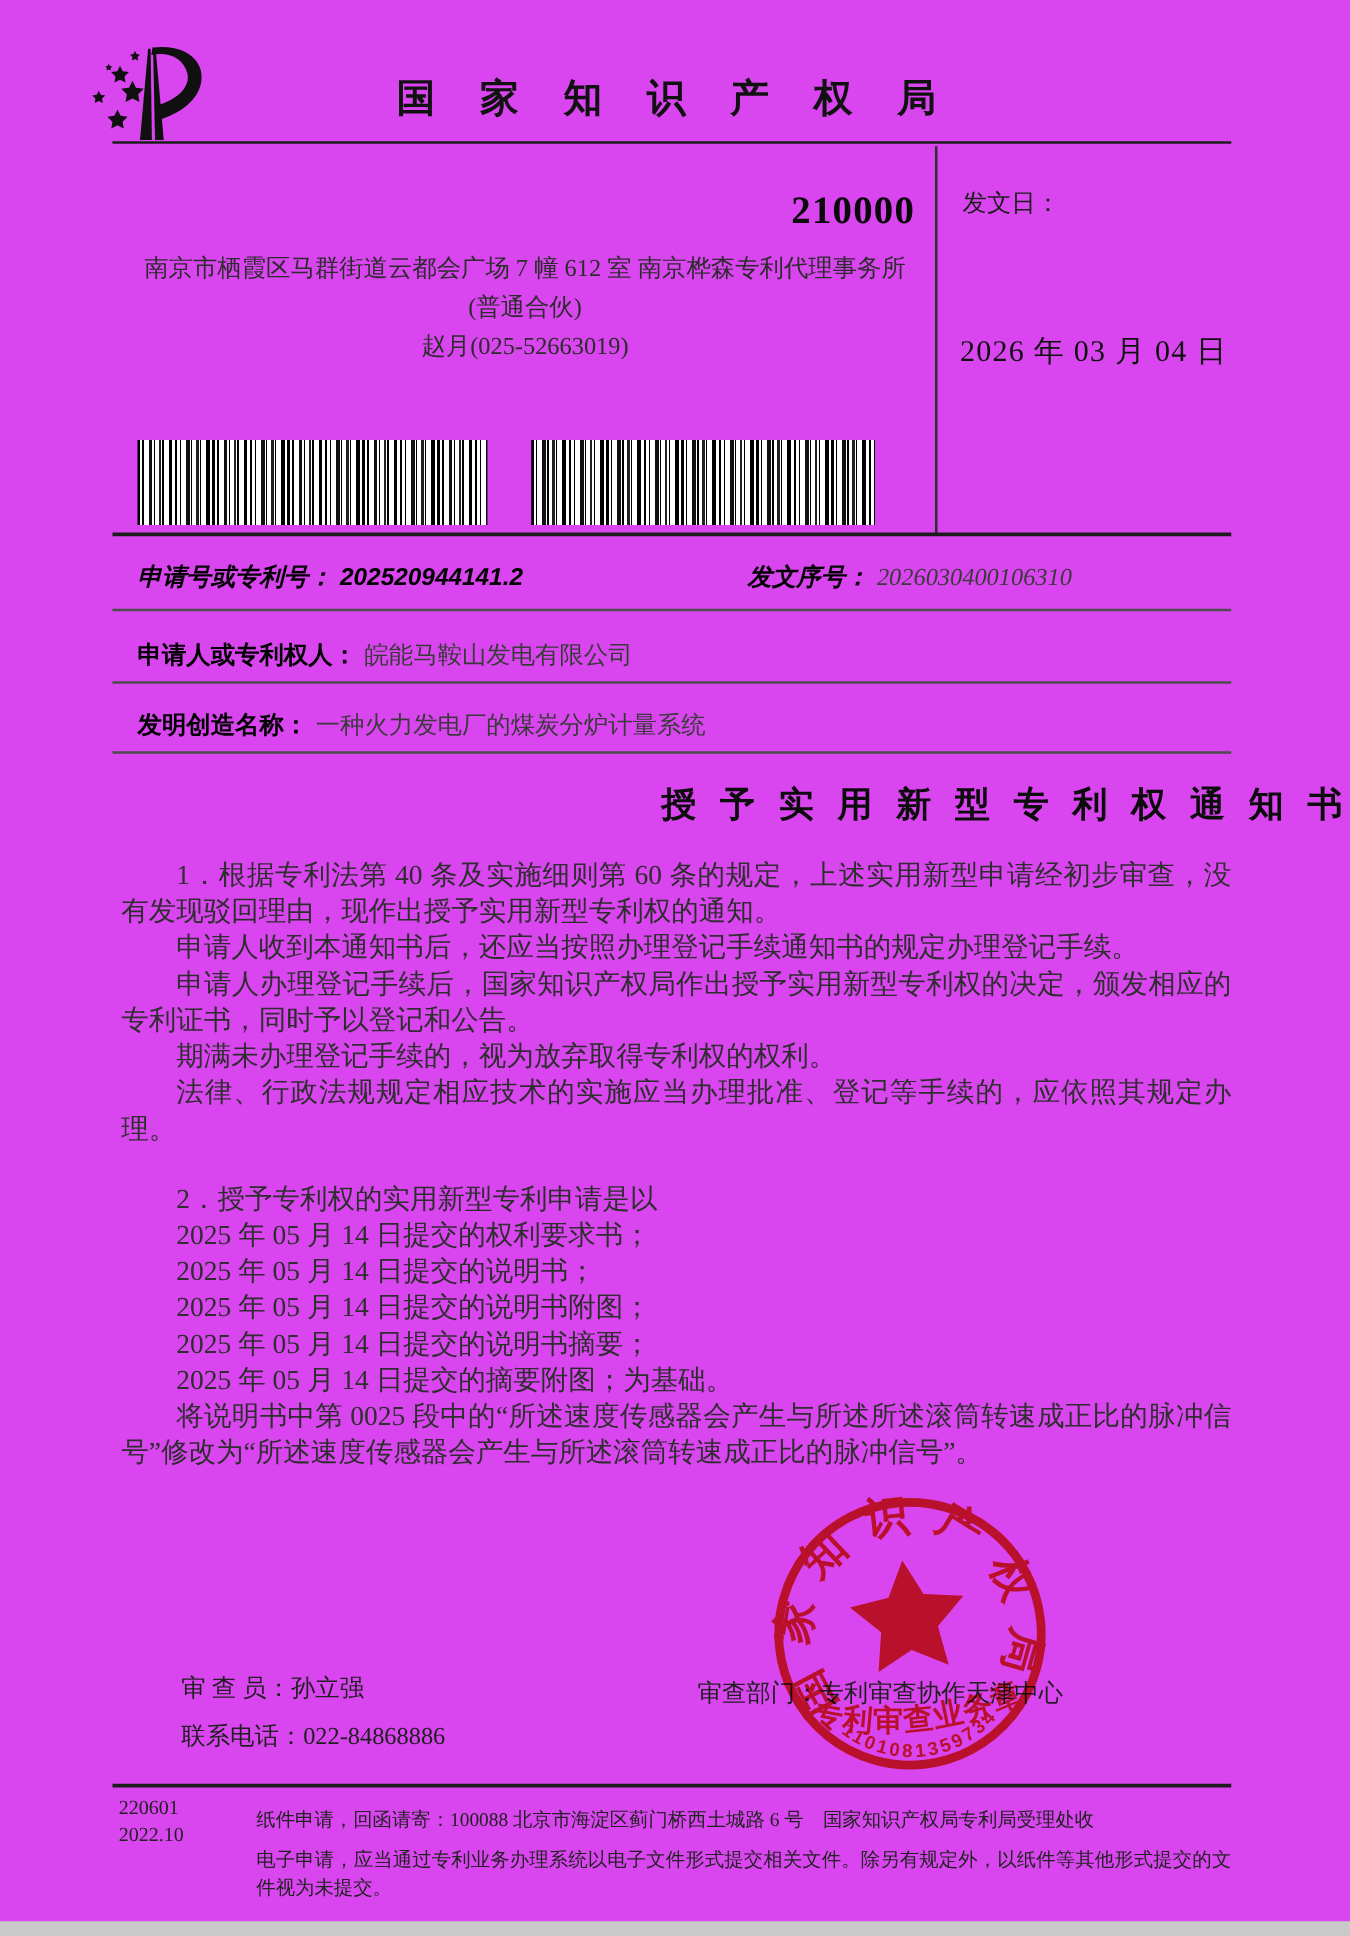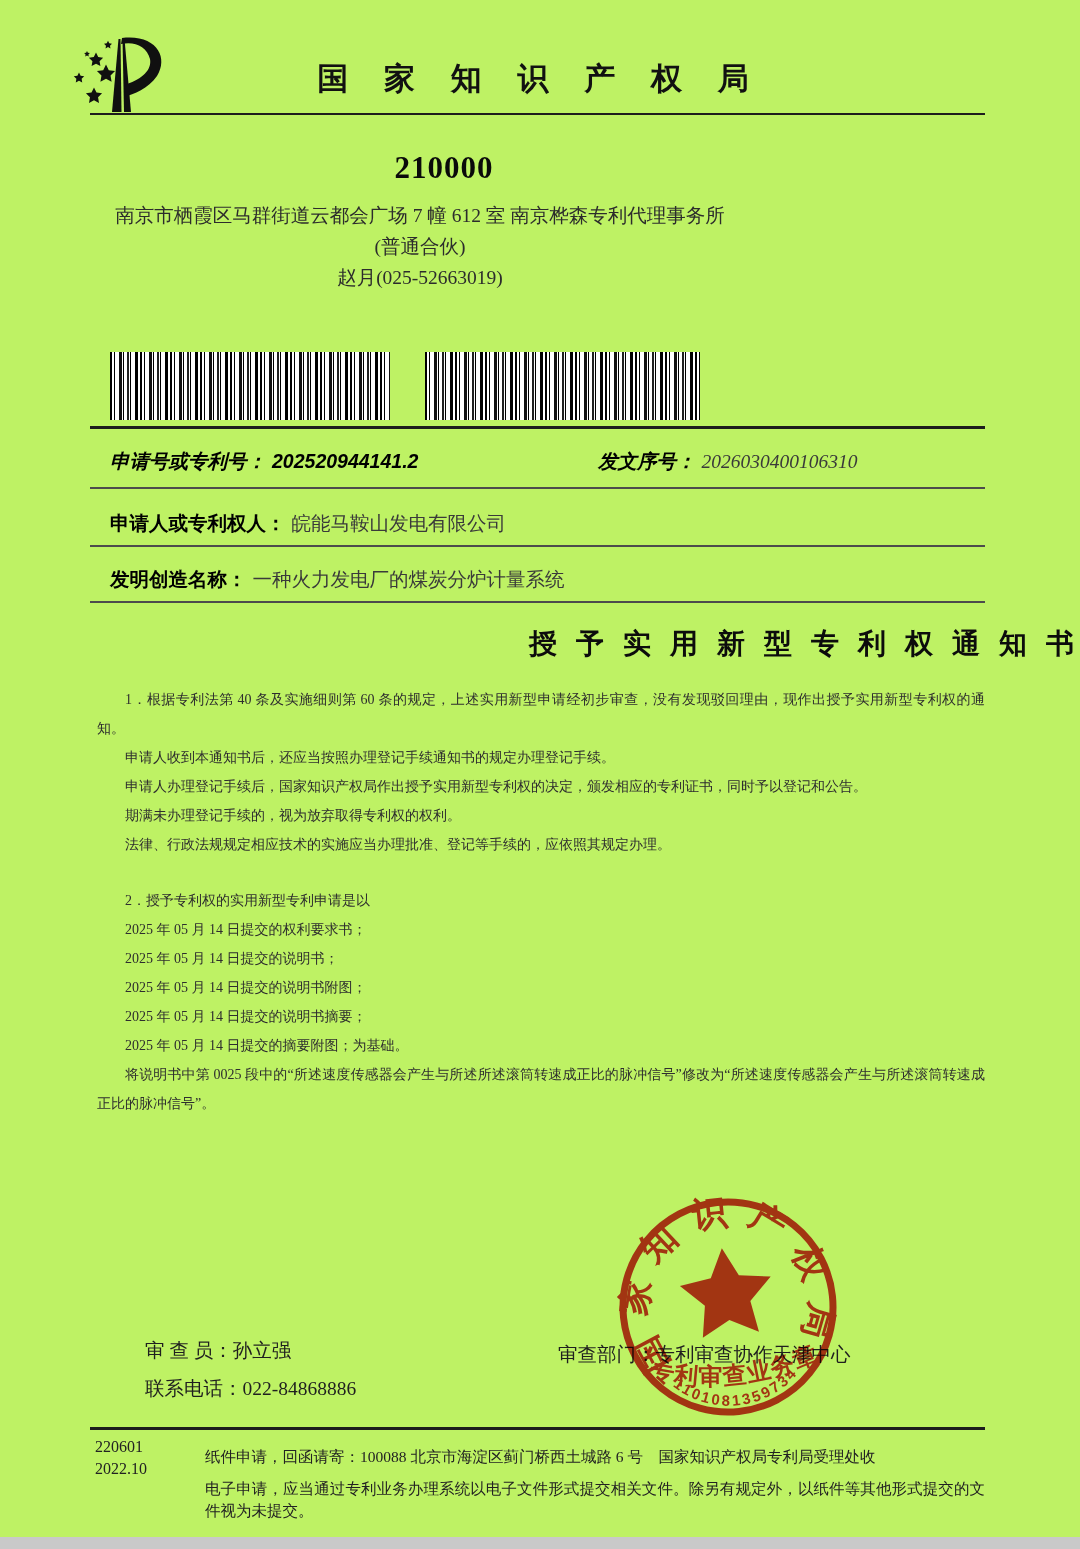--- a/index.html
+++ b/index.html
@@ -1,35 +1,35 @@
 <!DOCTYPE html>
 <html><head>
 <meta charset="utf-8">
 <style>
   html,body{margin:0;padding:0;background:#fff;}
-  .page{position:relative;width:1080px;height:1549px;background:#bef264;overflow:hidden;
+  .page{position:relative;width:1080px;height:1549px;background:#d946ef;overflow:hidden;
         font-family:"Liberation Serif","DejaVu Serif",serif;color:#222;}
 
   
   .logo{position:absolute;left:63px;top:33px;width:122px;height:82px;}
   .hdr-title{position:absolute;left:0;top:58px;width:1080px;text-align:center;
              font-size:31px;font-weight:600;letter-spacing:14px;color:#111;
              font-family:"Liberation Serif","DejaVu Serif",serif;}
 
   .rule{position:absolute;background:#1d1d1d;}
   .hdr-rule{left:90px;top:113px;width:895px;height:2px;}
   .thick-rule{left:90px;top:426px;width:895px;height:3px;}
   .r1{left:90px;top:487px;width:895px;height:2px;background:#4c4c4c;}
   .r2{left:90px;top:545px;width:895px;height:2px;background:#4c4c4c;}
   .r3{left:90px;top:601px;width:895px;height:2px;background:#4c4c4c;}
   .footer-rule{left:90px;top:1427px;width:895px;height:3px;}
 
   
   .addr{position:absolute;left:108px;top:150px;width:624px;text-align:center;}
-  .postal{text-align:center;padding-left:48px;font-size:31px;font-weight:600;
+  .postal{text-align:right;padding-left:48px;font-size:31px;font-weight:600;
           letter-spacing:1px;color:#0a0a0a;margin-bottom:14px;}
   .addr-line{font-size:19.5px;line-height:31px;color:#2c2c2c;}
 
   
   .dispatch{position:absolute;left:748px;top:117px;width:237px;height:310px;
             border-left:2px solid #2e2e2e;}
   .dispatch-label{position:absolute;left:20px;top:32px;font-size:19.5px;color:#1c1c1c;}
   .dispatch-date{position:absolute;left:18px;top:148px;font-size:24px;color:#111;
                  white-space:nowrap;letter-spacing:1px;}
 
@@ -52,21 +52,21 @@
   .frow-2{top:510px;}
   .frow-3{top:566px;}
   .flabel{font-family:"Liberation Sans","DejaVu Sans",sans-serif;font-weight:700;color:#000;}
   .fval{color:#3a3a3a;padding-left:6px;}
   .fval.bold{font-family:"Liberation Sans","DejaVu Sans",sans-serif;font-weight:700;color:#000;}
   .serial-pair{position:absolute;left:488px;top:0;}
 
   
   .notice-title{position:absolute;left:0;top:625px;width:1080px;text-align:right;
                 font-size:28px;font-weight:700;letter-spacing:6px;color:#0c0c0c;}
-  .body-text{position:absolute;left:97px;top:685px;width:888px;font-size:14px;
+  .body-text{position:absolute;left:97px;top:685px;width:888px;font-size:22px;
              line-height:29px;color:#2e2e2e;text-align:justify;}
   .body-text p{margin:0;text-indent:2em;}
   .body-text p.gap{margin-top:27px;}
 
   
   .signoff-left{position:absolute;left:145px;top:1337px;font-size:19.5px;color:#1f1f1f;}
   .signoff-left .row{margin-bottom:11px;}
   .signoff-dept{position:absolute;left:558px;top:1341px;font-size:19.5px;color:#1f1f1f;white-space:nowrap;}
 
   
@@ -109,20 +109,24 @@
   </svg>
   <div class="hdr-title">国 家 知 识 产 权 局</div>
   <div class="rule hdr-rule"></div>
 
   <div class="addr">
     <div class="postal">210000</div>
     <div class="addr-line">南京市栖霞区马群街道云都会广场 7 幢 612 室  南京桦森专利代理事务所(普通合伙)</div>
     <div class="addr-line">赵月(025-52663019)</div>
   </div>
 
+  <div class="dispatch">
+    <div class="dispatch-label">发文日：</div>
+    <div class="dispatch-date">2026 年 03 月 04 日</div>
+  </div>
 
   <div class="barcode barcode-1"></div>
   <div class="barcode barcode-2"></div>
   <div class="rule thick-rule"></div>
 
   <div class="frow frow-1">
     <span class="flabel">申请号或专利号：</span><span class="fval bold">202520944141.2</span>
     <span class="serial-pair">
       <span class="flabel">发文序号：</span><span class="fval">2026030400106310</span>
     </span>

